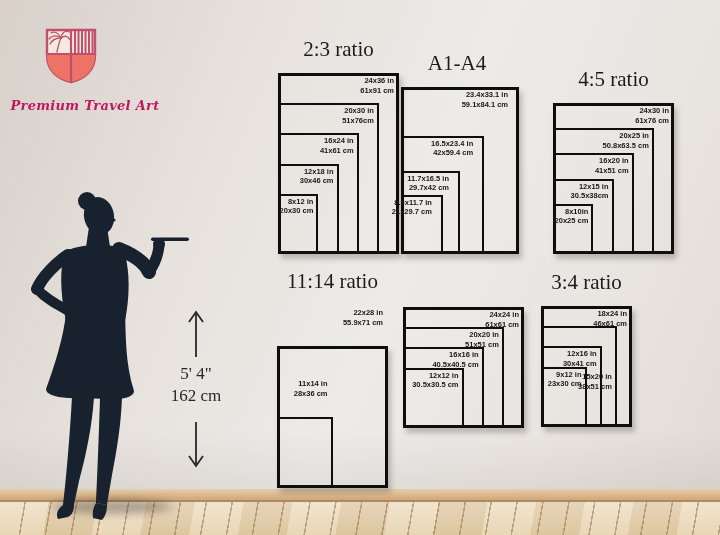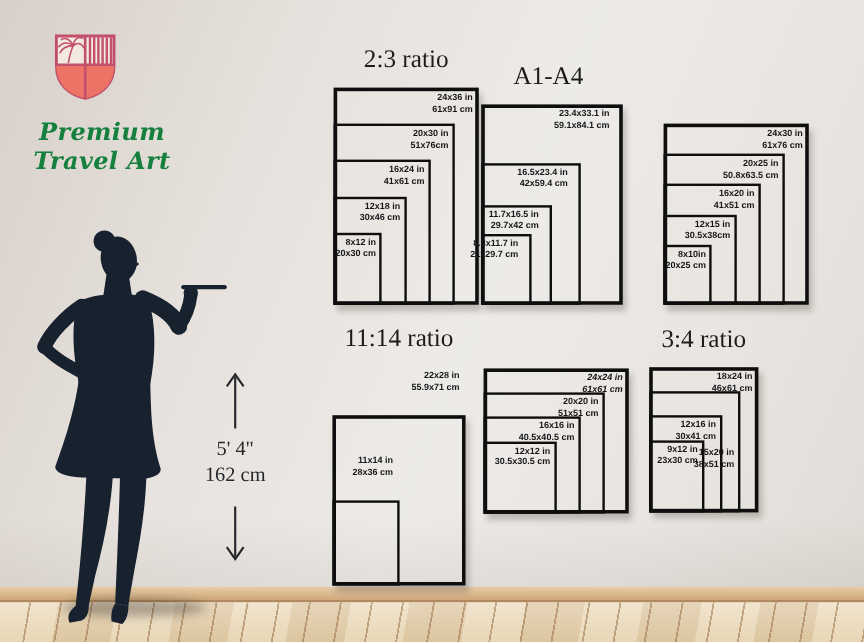--- a/index.html
+++ b/index.html
@@ -25,21 +25,21 @@
     background:
       repeating-linear-gradient(100deg,rgba(146,104,62,0) 0 24px,rgba(146,104,62,.50) 24px 25.5px),
       repeating-linear-gradient(100deg,rgba(255,250,240,.18) 0 48px,rgba(160,120,80,.10) 48px 96px),
       linear-gradient(#efe0c7,#e3cfa9);
   }
   
   .logo-shield{position:absolute;left:42px;top:26px;width:58px;height:60px;}
   .brand-name{
     position:absolute;left:8px;top:98px;width:154px;text-align:center;
     font-family:"DejaVu Serif",serif;font-style:italic;font-weight:bold;
-    font-size:20px;letter-spacing:.3px;color:#15803d;
+    font-size:13px;letter-spacing:.3px;color:#be185d;
   }
   
   .chart{position:absolute;}
   .chart-title{
     position:absolute;left:50%;transform:translateX(-50%);
     bottom:calc(100% + 11px);white-space:nowrap;
     font-family:"Liberation Serif",serif;font-size:21px;color:#1d1c1a;
   }
   .size-box{
     position:absolute;left:0;bottom:0;box-sizing:border-box;
@@ -140,20 +140,21 @@
       <div>11.7x16.5 in</div>
       <div>29.7x42 cm</div>
     </div>
     <div class="size-box" style="width: 41.8547px; height: 59.0302px;"></div>
     <div class="size-label" style="right: 81.1453px; top: 110.97px;">
       <div>8.3x11.7 in</div>
       <div>21x29.7 cm</div>
     </div>
   </div>
 <div class="chart" style="left:553px;top:103px;width:121px;height:151px;">
+  <div class="chart-title">4:5 ratio</div>
 <div class="size-box outer" style="width: 121px; height: 151px;"></div>
     <div class="size-label" style="right: 5px; top: 3px;">
       <div>24x30 in</div>
       <div>61x76 cm</div>
     </div>
     <div class="size-box" style="width: 100.833px; height: 125.833px;"></div>
     <div class="size-label" style="right: 25.1667px; top: 28.1667px;">
       <div>20x25 in</div>
       <div>50.8x63.5 cm</div>
     </div>
@@ -181,21 +182,21 @@
       <div>55.9x71 cm</div>
     </div>
     <div class="size-box" style="width: 55.5px; height: 71px;"></div>
     <div class="size-label" style="right: 60.5px; top: 74px;">
       <div>11x14 in</div>
       <div>28x36 cm</div>
     </div>
   </div>
 <div class="chart" style="left:403px;top:307px;width:121px;height:121px;">
 <div class="size-box outer" style="width: 121px; height: 121px;"></div>
-    <div class="size-label" style="right: 5px; top: 3px; font-style: italic;">
+    <div class="size-label" style="right: 5px; top: 3px;">
       <div>24x24 in</div>
       <div>61x61 cm</div>
     </div>
     <div class="size-box" style="width: 100.833px; height: 100.833px;"></div>
     <div class="size-label" style="right: 25.1667px; top: 23.1667px;">
       <div>20x20 in</div>
       <div>51x51 cm</div>
     </div>
     <div class="size-box" style="width: 80.6667px; height: 80.6667px;"></div>
     <div class="size-label" style="right: 45.3333px; top: 43.3333px;">

